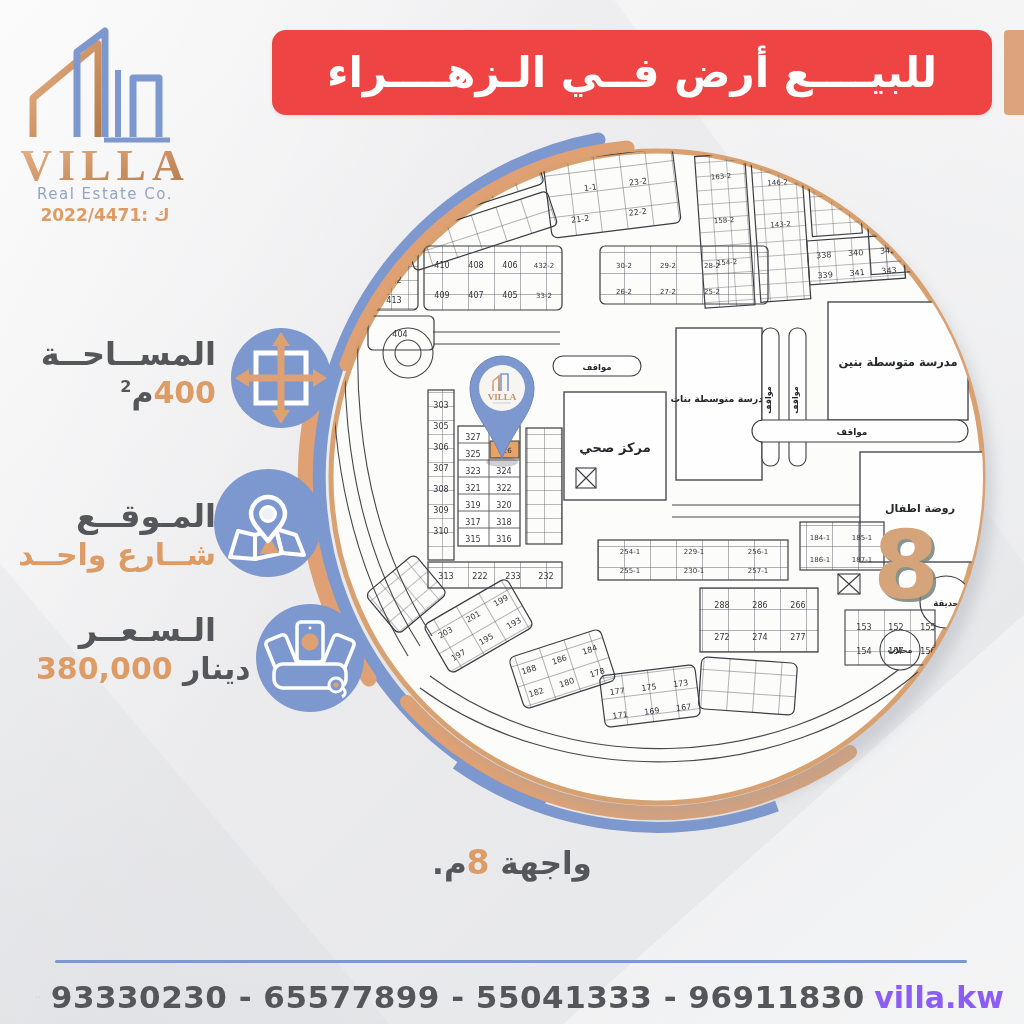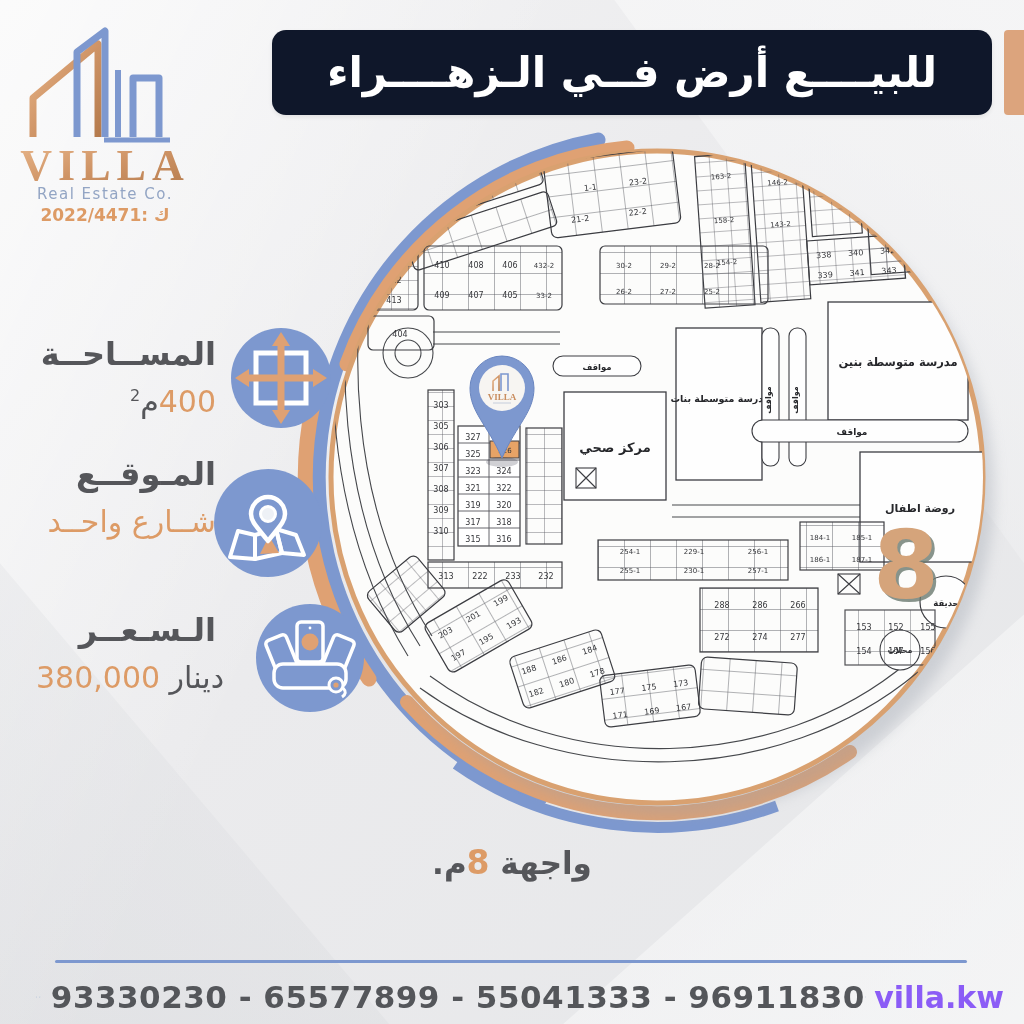--- a/index.html
+++ b/index.html
@@ -12,28 +12,28 @@
   .f2{clip-path:polygon(60% 0,100% 0,100% 55%);background:linear-gradient(200deg,rgba(255,255,255,.5),rgba(205,207,211,.25));}
   .f3{clip-path:polygon(0 55%,38% 100%,0 100%);background:linear-gradient(30deg,rgba(210,212,216,.35),rgba(255,255,255,.4));}
   .f4{clip-path:polygon(100% 60%,100% 100%,55% 100%);background:linear-gradient(320deg,rgba(255,255,255,.55),rgba(214,216,220,.2));}
 
   svg text{user-select:none;}
   .mnum{font-family:"DejaVu Sans",sans-serif;font-size:8px;fill:#35363a;text-anchor:middle;}
   .mnum2{font-size:7px;}
   .mlabel{font-family:"DejaVu Sans",sans-serif;font-weight:700;fill:#26272b;text-anchor:middle;}
 
   .banner{position:absolute;left:272px;top:30px;width:720px;height:85px;
-          background:#0f172a;border-radius:14px;display:flex;align-items:center;justify-content:center;
+          background:#ef4444;border-radius:14px;display:flex;align-items:center;justify-content:center;
           box-shadow:0 2px 4px rgba(0,0,0,.08);}
   .banner-title{color:#fff;font-size:42px;font-weight:700;direction:rtl;white-space:nowrap;}
   .banner-strip{position:absolute;left:1004px;top:30px;width:20px;height:85px;background:#dca47d;border-radius:4px 0 0 4px;}
 
   .info-item{position:absolute;left:36px;width:180px;text-align:right;direction:rtl;}
   .info-label{color:#55565a;font-size:32px;font-weight:700;line-height:1.15;}
-  .info-value{font-size:30px;font-weight:400;color:#55565a;line-height:1.3;white-space:nowrap;margin-top:9px;}
+  .info-value{font-size:30px;font-weight:700;color:#55565a;line-height:1.3;white-space:nowrap;}
   .orange{color:#dd9b66;}
   .info-value sup{font-size:16px;}
 
   .descr{position:absolute;left:60px;top:832px;width:904px;text-align:center;direction:rtl;
          color:#55565a;font-size:31px;font-weight:700;line-height:1.85;}
   .descr .orange{font-size:33px;}
 
   .footer-line{position:absolute;left:55px;top:960px;width:912px;height:3px;background:#7d98cf;border-radius:2px;}
   .footer{position:absolute;left:36px;top:972px;width:968px;height:50px;display:flex;align-items:center;}
   .footer .nums{color:#54565a;font-size:31px;font-weight:700;margin-left:10px;letter-spacing:.5px;white-space:nowrap;}
@@ -359,21 +359,21 @@
 
 <div class="banner">
   <div class="banner-title">للبيــــع أرض فــي الـزهــــراء</div>
 </div>
 <div class="banner-strip"></div>
 
 <div class="info-item" style="top:336px;">
   <div class="info-label">المســاحــة</div>
   <div class="info-value" dir="rtl"><span class="orange">400</span><span>م</span><sup>2</sup></div>
 </div>
-<div class="info-item" style="top:456px;">
+<div class="info-item" style="top:498px;">
   <div class="info-label">المـوقــع</div>
   <div class="info-value orange">شــارع واحــد</div>
 </div>
 <div class="info-item" style="top:612px;">
   <div class="info-label">الـسـعــر</div>
   <div class="info-value" dir="ltr" style="text-align:right;"><span class="orange">380,000</span> <span>دينار</span></div>
 </div>
 
 <div class="descr">
   <div><span>واجهة </span><span class="orange">8</span><span>م.</span></div>

